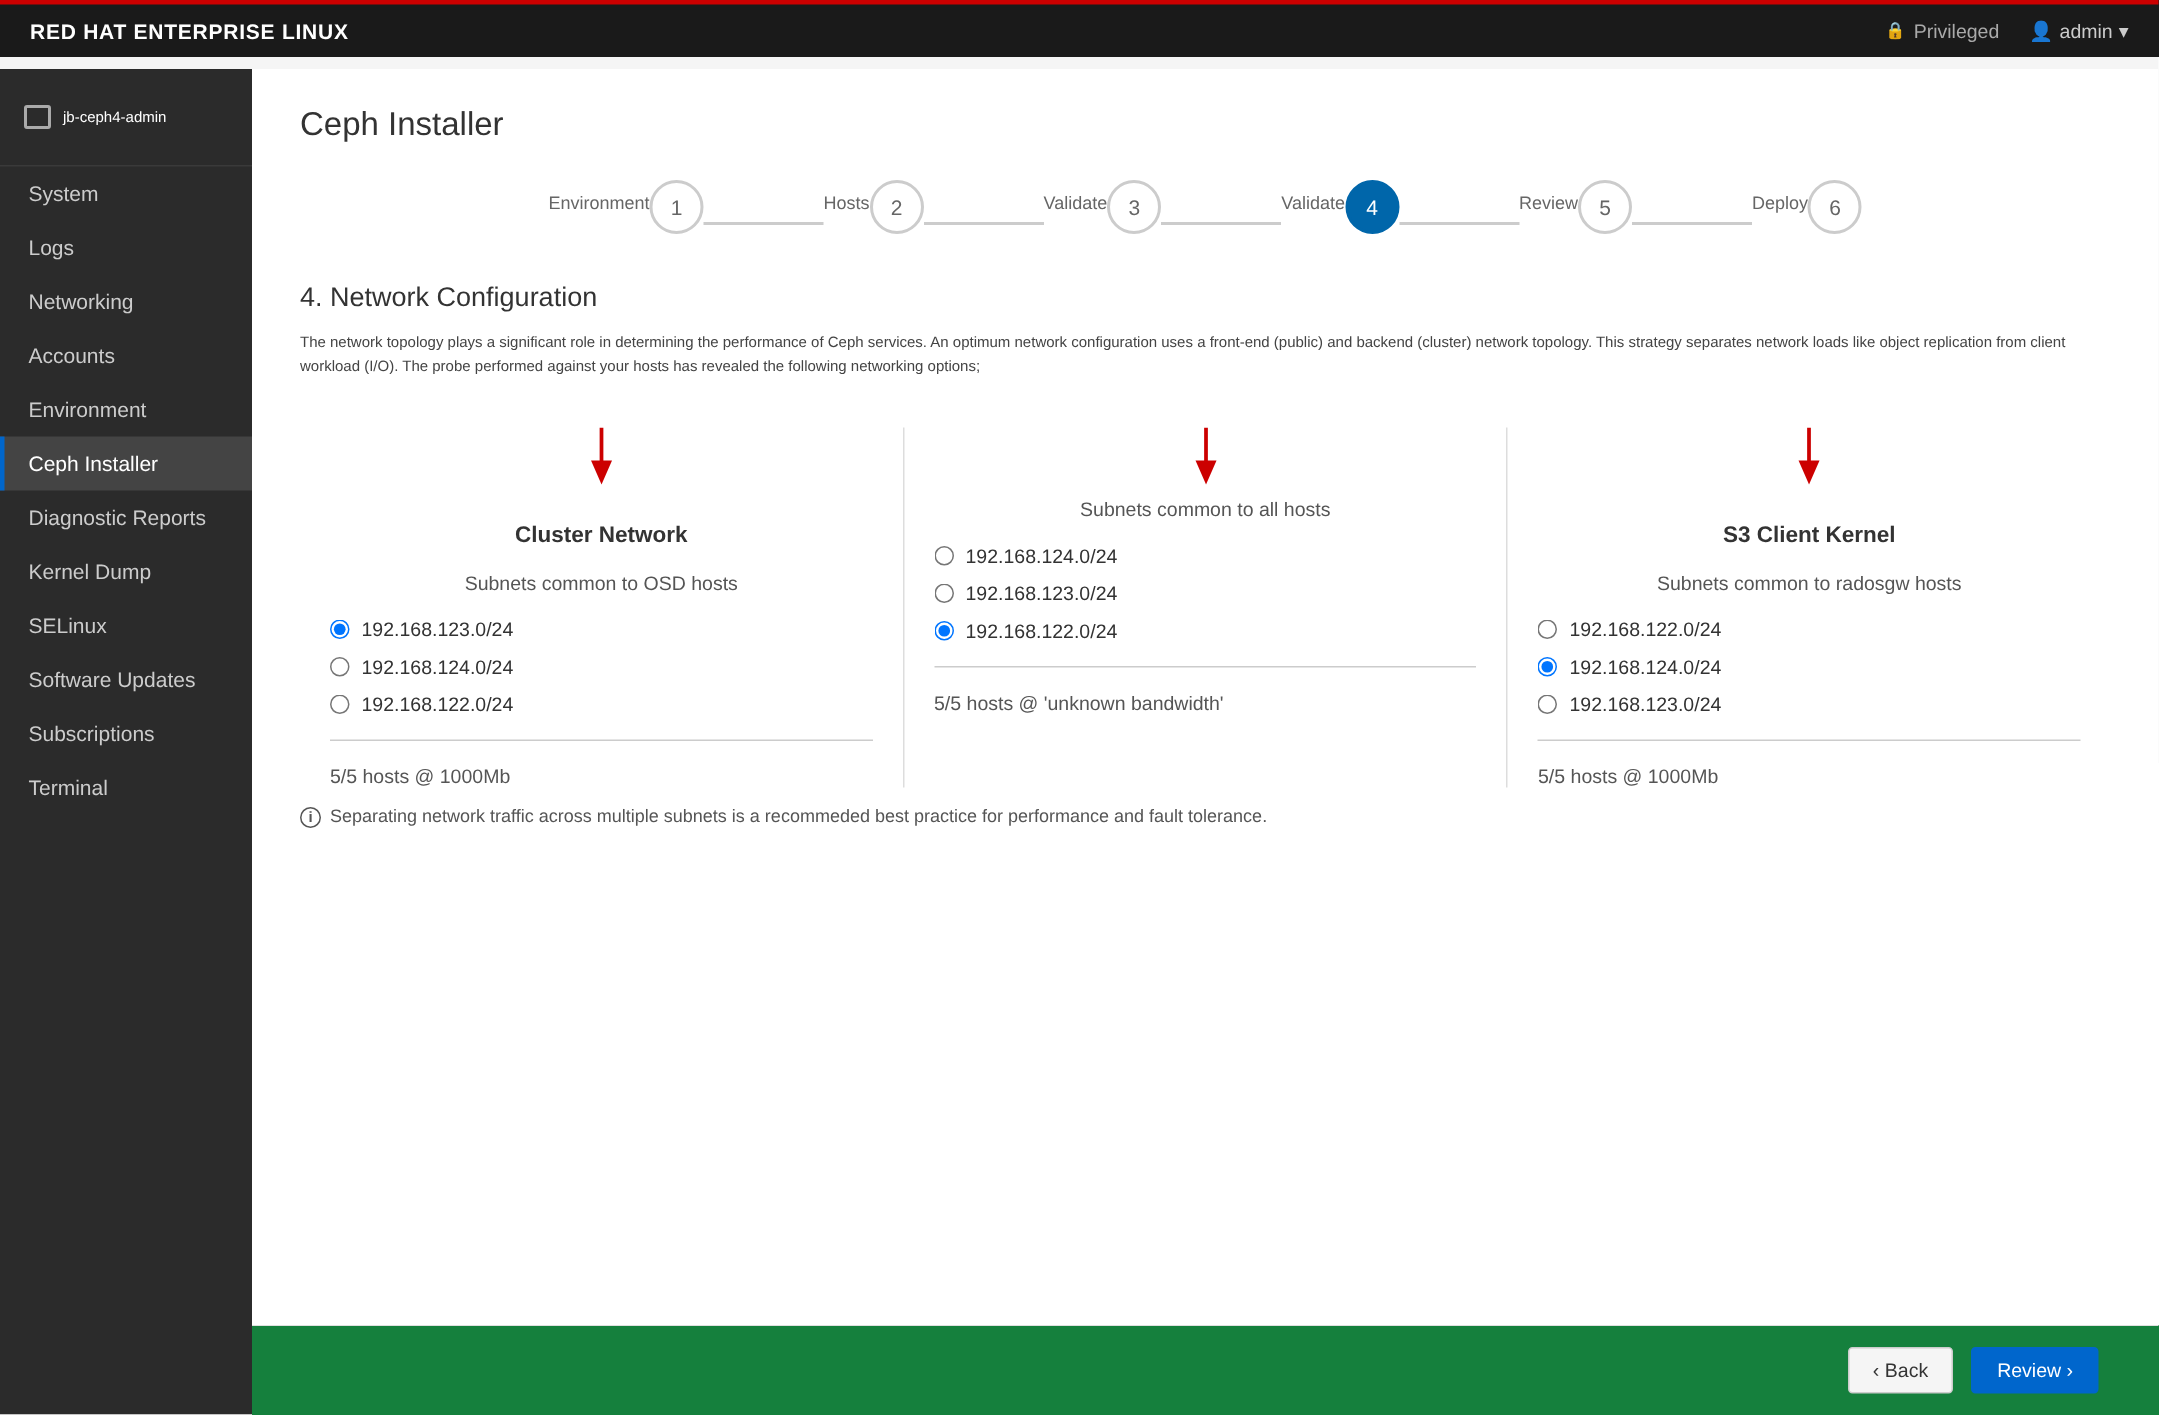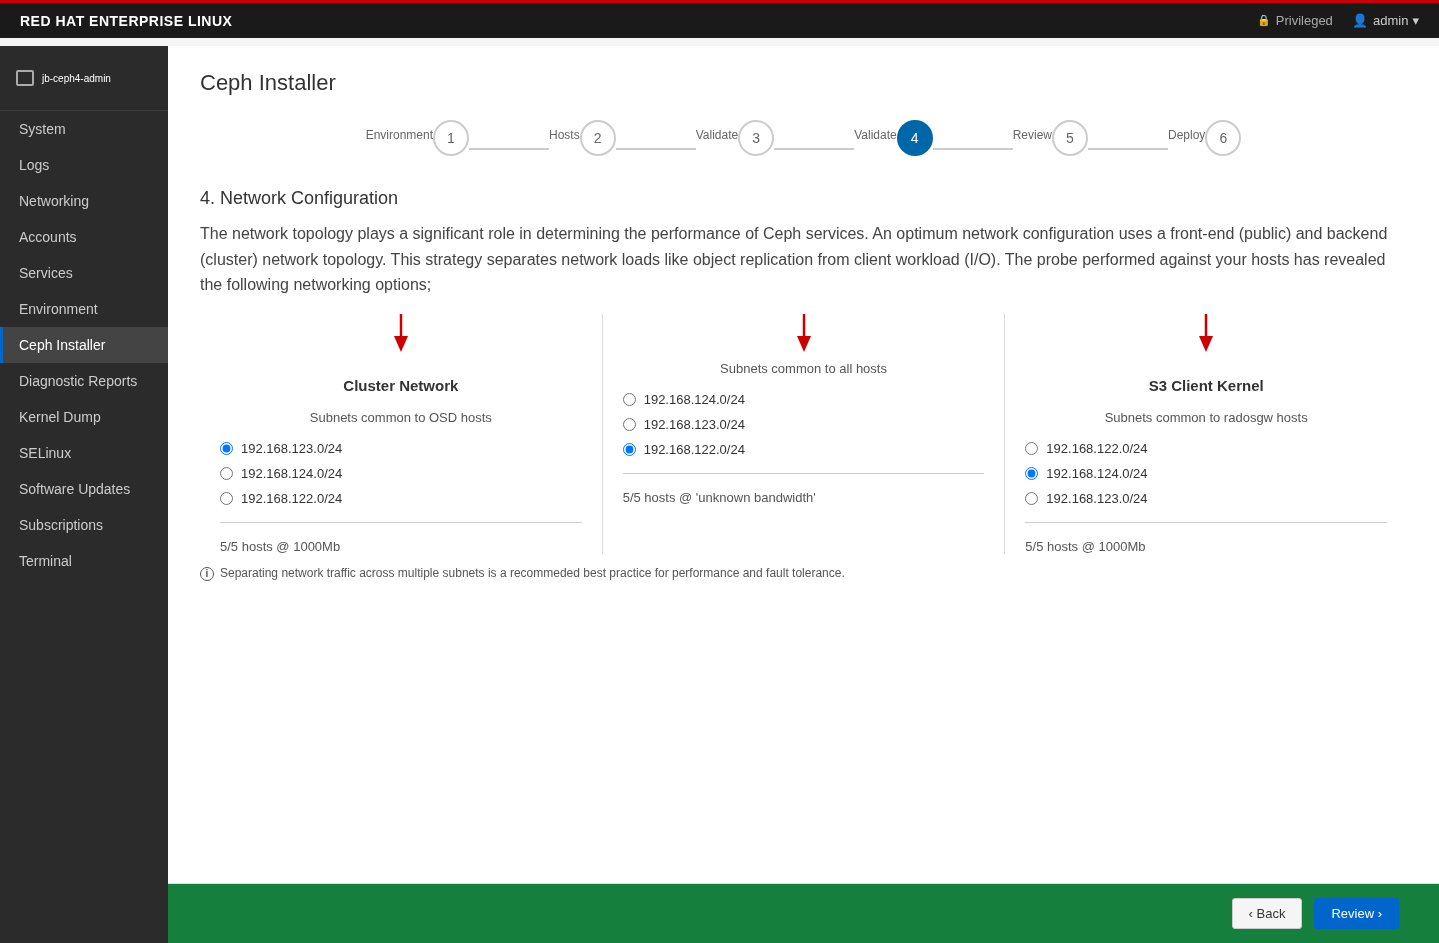--- a/index.html
+++ b/index.html
@@ -155,24 +155,24 @@
     }
 
     
     .section-title {
       font-size: 18px;
       font-weight: 400;
       color: #333;
       margin-bottom: 12px;
     }
     .section-description {
-      font-size: 16px;
+      font-size: 10px;
       color: #444;
       line-height: 1.6;
-      margin-bottom: 16px;
+      margin-bottom: 32px;
     }
 
     
     .network-columns {
       display: flex;
       gap: 0;
     }
     .network-column {
       flex: 1;
       padding: 0 20px;
@@ -304,21 +304,20 @@
   <nav class="sidebar">
     <div class="sidebar-host">
       <div class="host-icon"></div>
       <span>jb-ceph4-admin</span>
     </div>
     <div id="sidebar-items">
         <a class="sidebar-nav-item">System</a>
         <a class="sidebar-nav-item">Logs</a>
         <a class="sidebar-nav-item">Networking</a>
         <a class="sidebar-nav-item">Accounts</a>
-        <a class="sidebar-nav-item">Services</a>
         <a class="sidebar-nav-item">Environment</a>
         <a class="sidebar-nav-item active">Ceph Installer</a>
         <a class="sidebar-nav-item">Diagnostic Reports</a>
         <a class="sidebar-nav-item">Kernel Dump</a>
         <a class="sidebar-nav-item">SELinux</a>
         <a class="sidebar-nav-item">Software Updates</a>
         <a class="sidebar-nav-item">Subscriptions</a>
         <a class="sidebar-nav-item">Terminal</a>
       </div>
   </nav>

